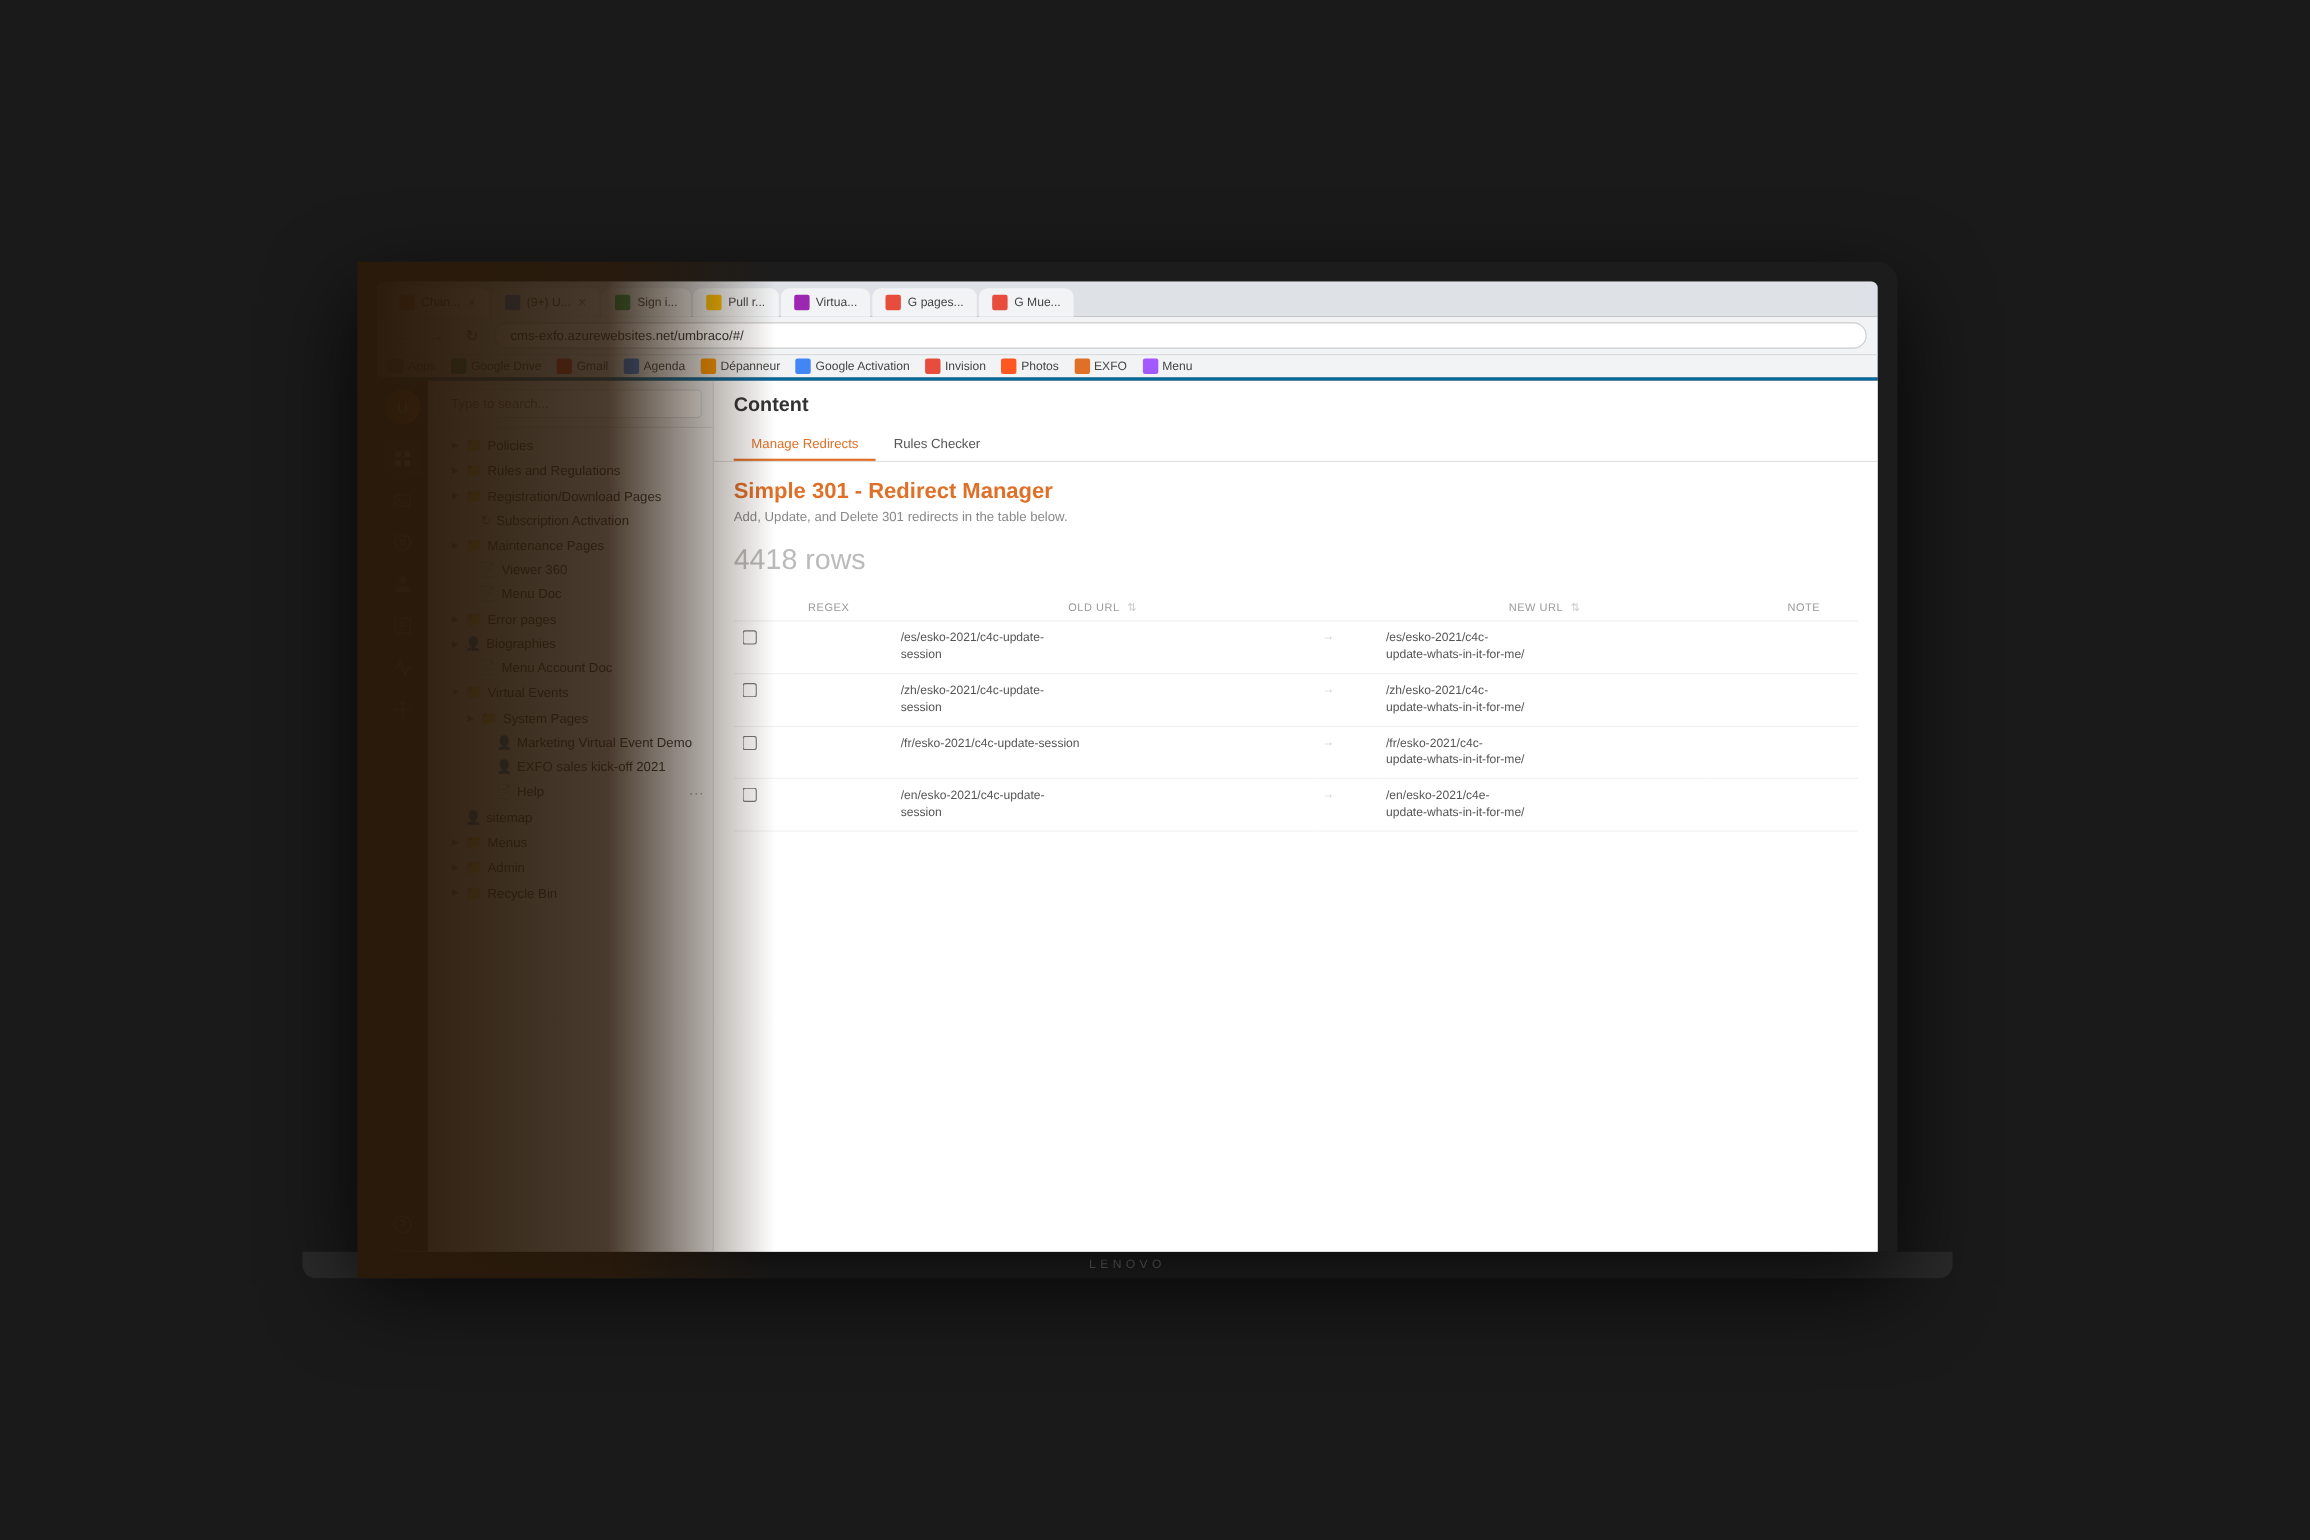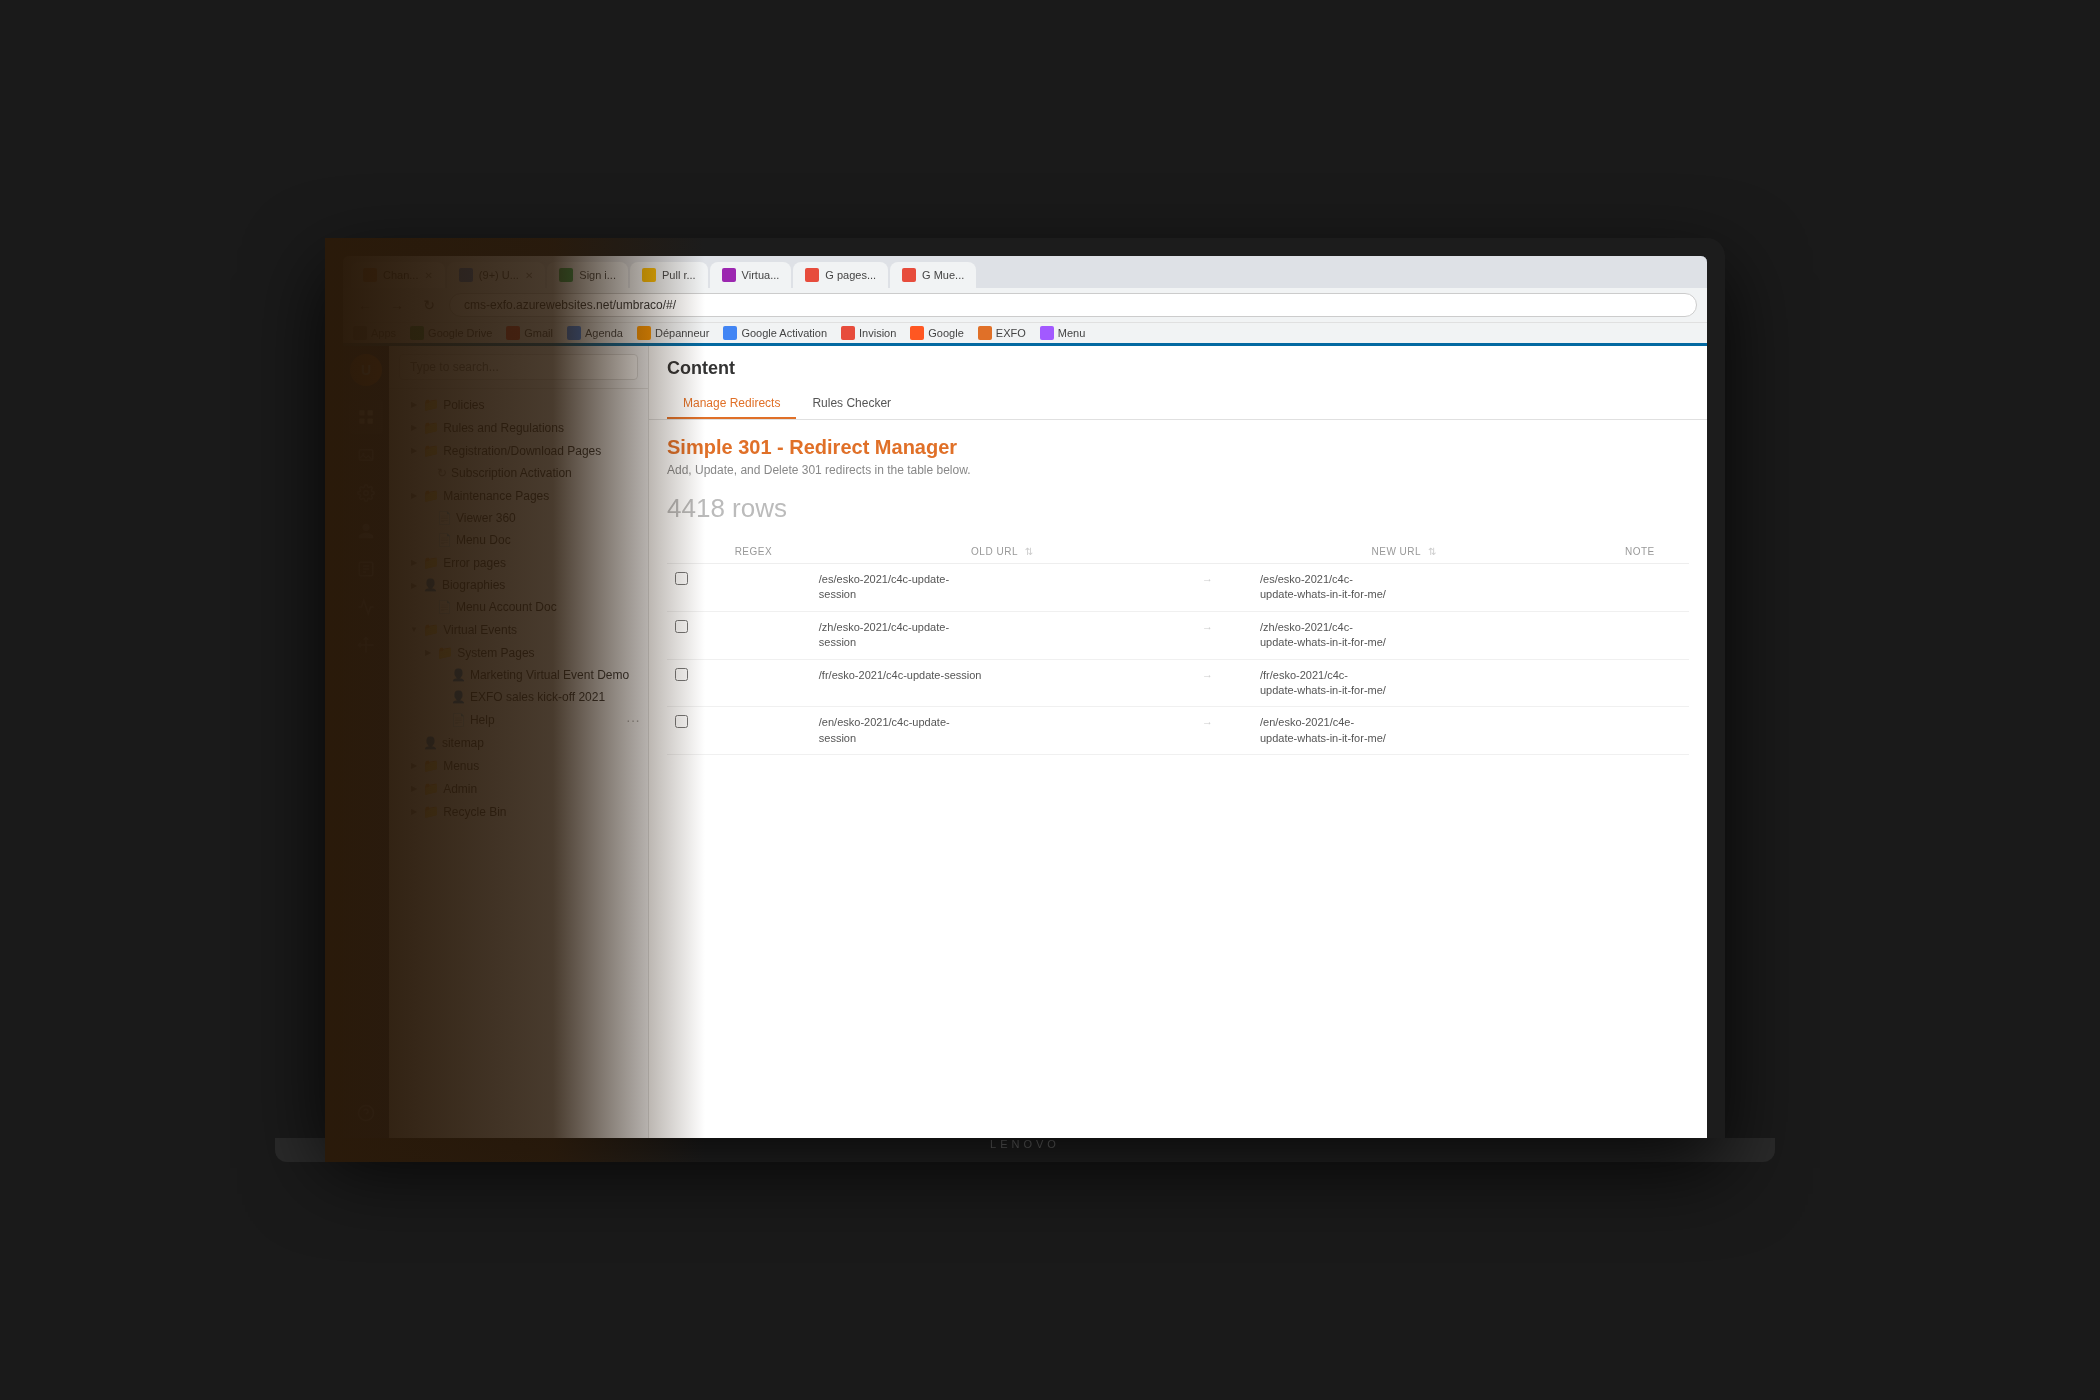--- a/index.html
+++ b/index.html
@@ -32,21 +32,21 @@
       display: flex;
       flex-direction: column;
     }
     .laptop-base {
       width: 1500px;
       height: 24px;
       background: #2a2a2a;
       margin-left: -50px;
       border-radius: 0 0 12px 12px;
       display: flex;
-      align-items: flex-start;
+      align-items: center;
       justify-content: center;
     }
     .laptop-brand {
       color: #888;
       font-size: 11px;
       letter-spacing: 4px;
       text-transform: uppercase;
     }
 
     
@@ -451,21 +451,21 @@
           <div class="bookmark-item">
             <div class="bm-icon" style="background:#4285f4;"></div>
             <span>Google Activation</span>
           </div>
           <div class="bookmark-item">
             <div class="bm-icon" style="background:#e74c3c;"></div>
             <span>Invision</span>
           </div>
           <div class="bookmark-item">
             <div class="bm-icon" style="background:#ff5722;"></div>
-            <span>Google</span>
+            <span>Photos</span>
           </div>
           <div class="bookmark-item">
             <div class="bm-icon" style="background:#e07028;"></div>
             <span>EXFO</span>
           </div>
           <div class="bookmark-item">
             <div class="bm-icon" style="background:#a259ff;"></div>
             <span>Menu</span>
           </div>
         </div>

